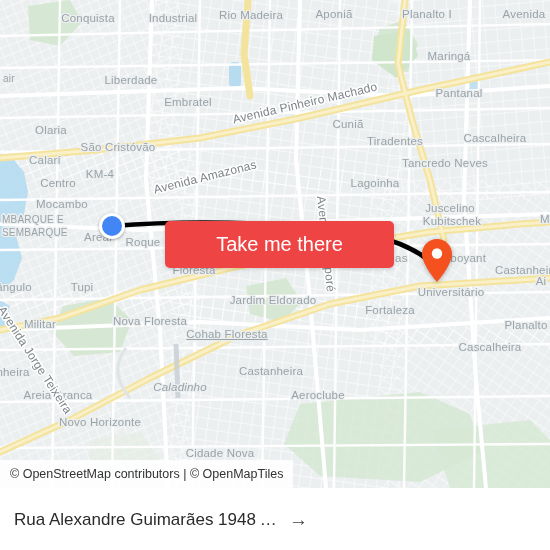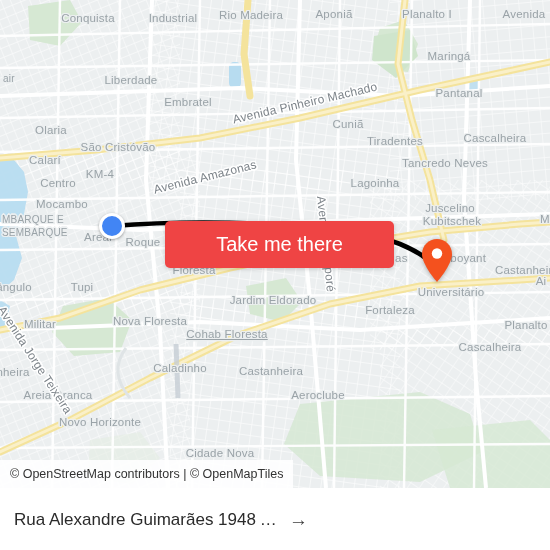--- a/index.html
+++ b/index.html
@@ -284,21 +284,21 @@
         <div class="maplabel" style="left: 82px; top: 287px;">Tupi</div>
         <div class="maplabel" style="left: 273px; top: 300px;">Jardim Eldorado</div>
         <div class="maplabel" style="left: 390px; top: 310px;">Fortaleza</div>
         <div class="maplabel" style="left: 526px; top: 325px;">Planalto</div>
         <div class="maplabel" style="left: 40px; top: 324px;">Militar</div>
         <div class="maplabel" style="left: 150px; top: 321px;">Nova Floresta</div>
         <div class="maplabel" style="left: 227px; top: 334px; text-decoration: underline;">Cohab Floresta</div>
         <div class="maplabel" style="left: 527px; top: 270px;">Castanheira</div>
         <div class="maplabel" style="left: 271px; top: 371px;">Castanheira</div>
         <div class="maplabel" style="left: 457px; top: 347px; margin-left: 33px;">Cascalheira</div>
-        <div class="maplabel" style="left: 180px; top: 368px;">Caladinho</div>
+        <div class="maplabel" style="left: 180px; top: 387px; font-style: italic;">Caladinho</div>
         <div class="maplabel" style="left: 58px; top: 395px;">Areia Branca</div>
         <div class="maplabel" style="left: 13px; top: 372px;">nheira</div>
         <div class="maplabel" style="left: 318px; top: 395px; text-align: right;">Aeroclube</div>
         <div class="maplabel" style="left: 100px; top: 422px;">Novo Horizonte</div>
         <div class="maplabel" style="left: 220px; top: 453px;">Cidade Nova</div>
         <div class="maplabel left small" style="left: 3px; top: 78px;">air</div>
         <div class="maplabel left small" style="left: 2px; top: 219px;">MBARQUE E</div>
         <div class="maplabel left small" style="left: 2px; top: 232px;">SEMBARQUE</div>
         <div class="maplabel road" style="left: 305px; top: 103px; transform: translate(-50%, -50%) rotate(-13deg);">Avenida Pinheiro Machado</div>
         <div class="maplabel road" style="left: 205px; top: 177px; transform: translate(-50%, -50%) rotate(-14deg);">Avenida Amazonas</div>

